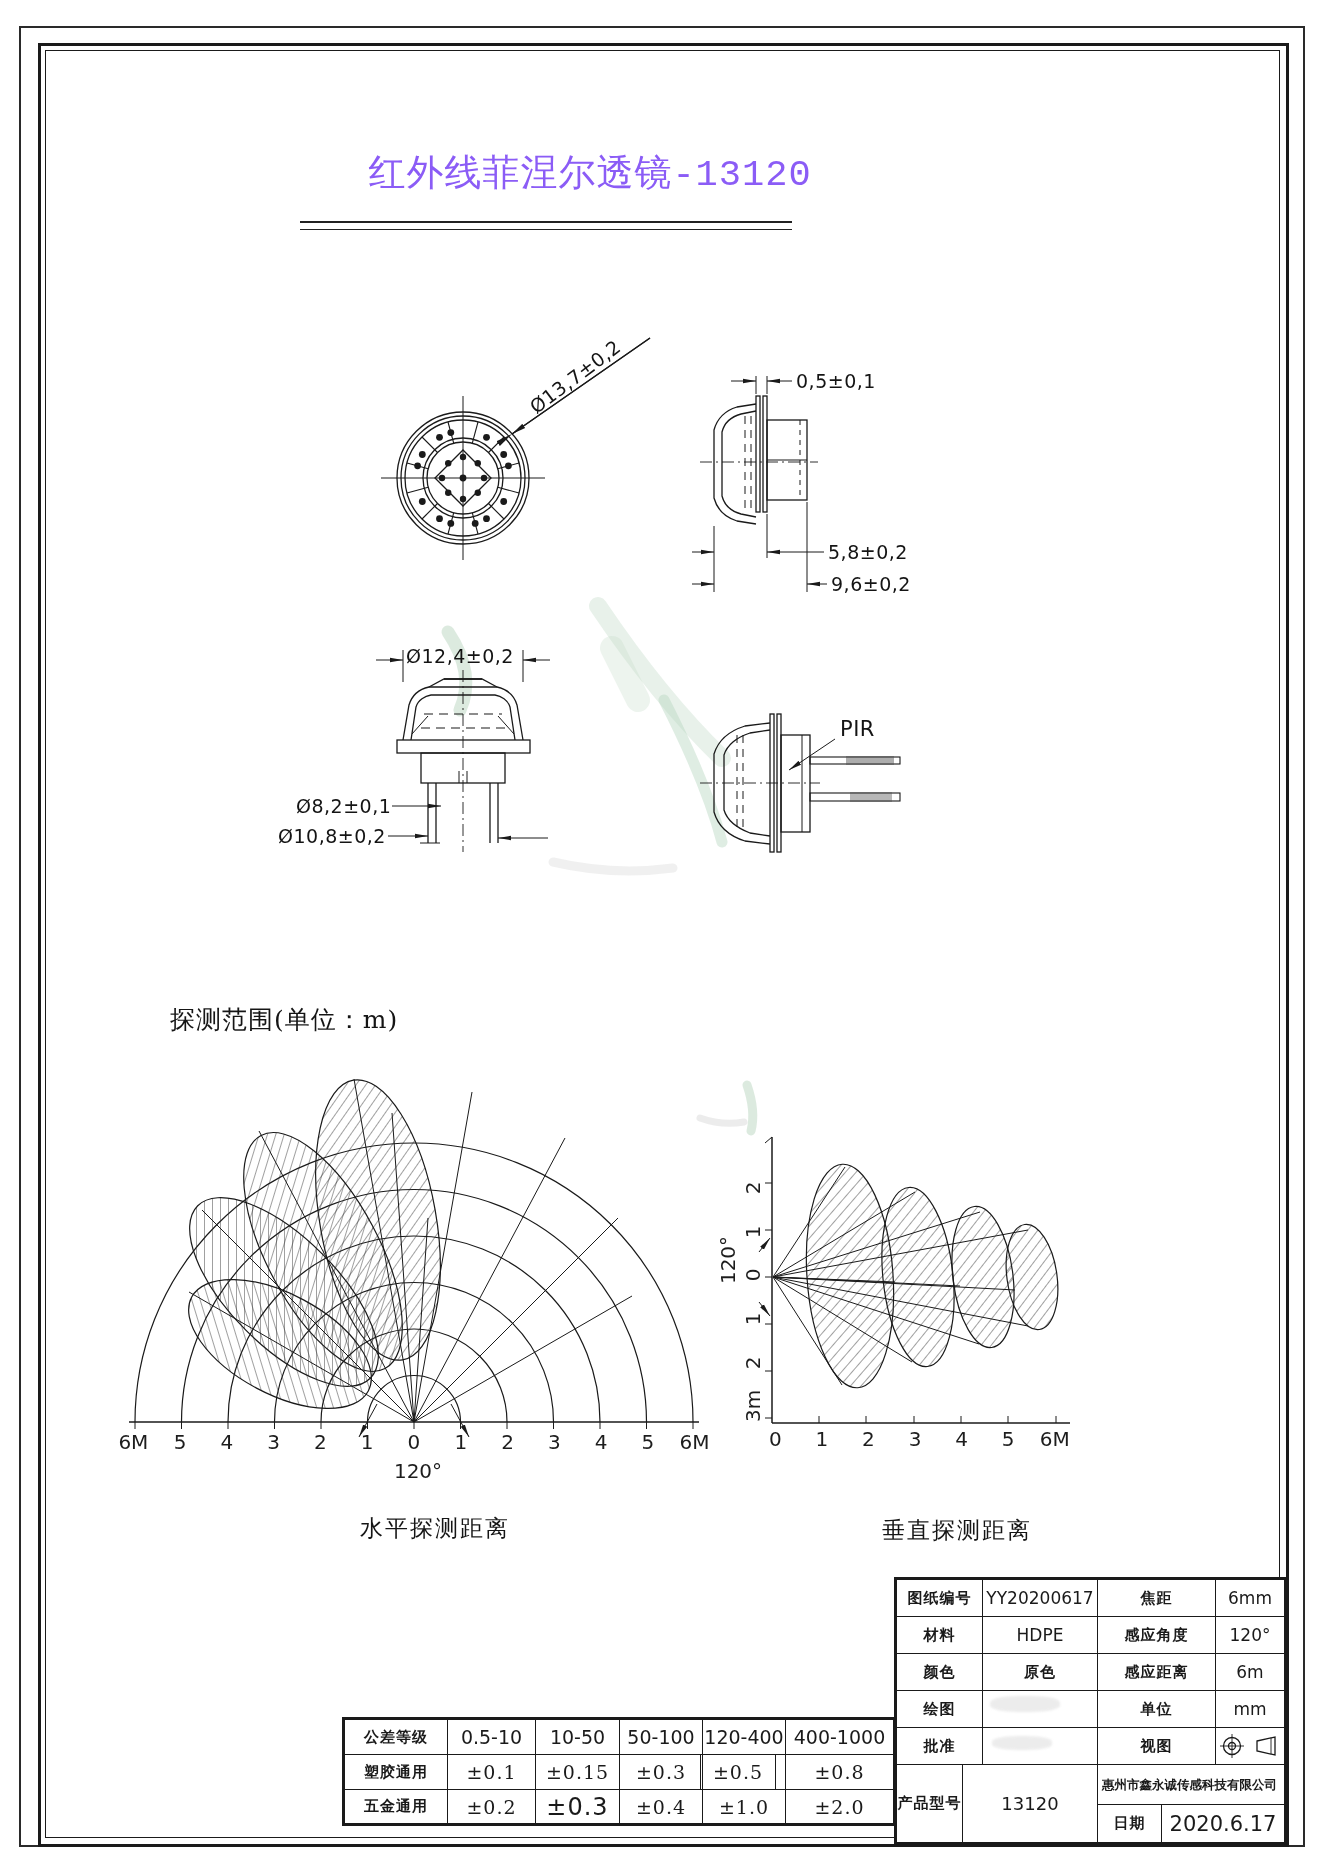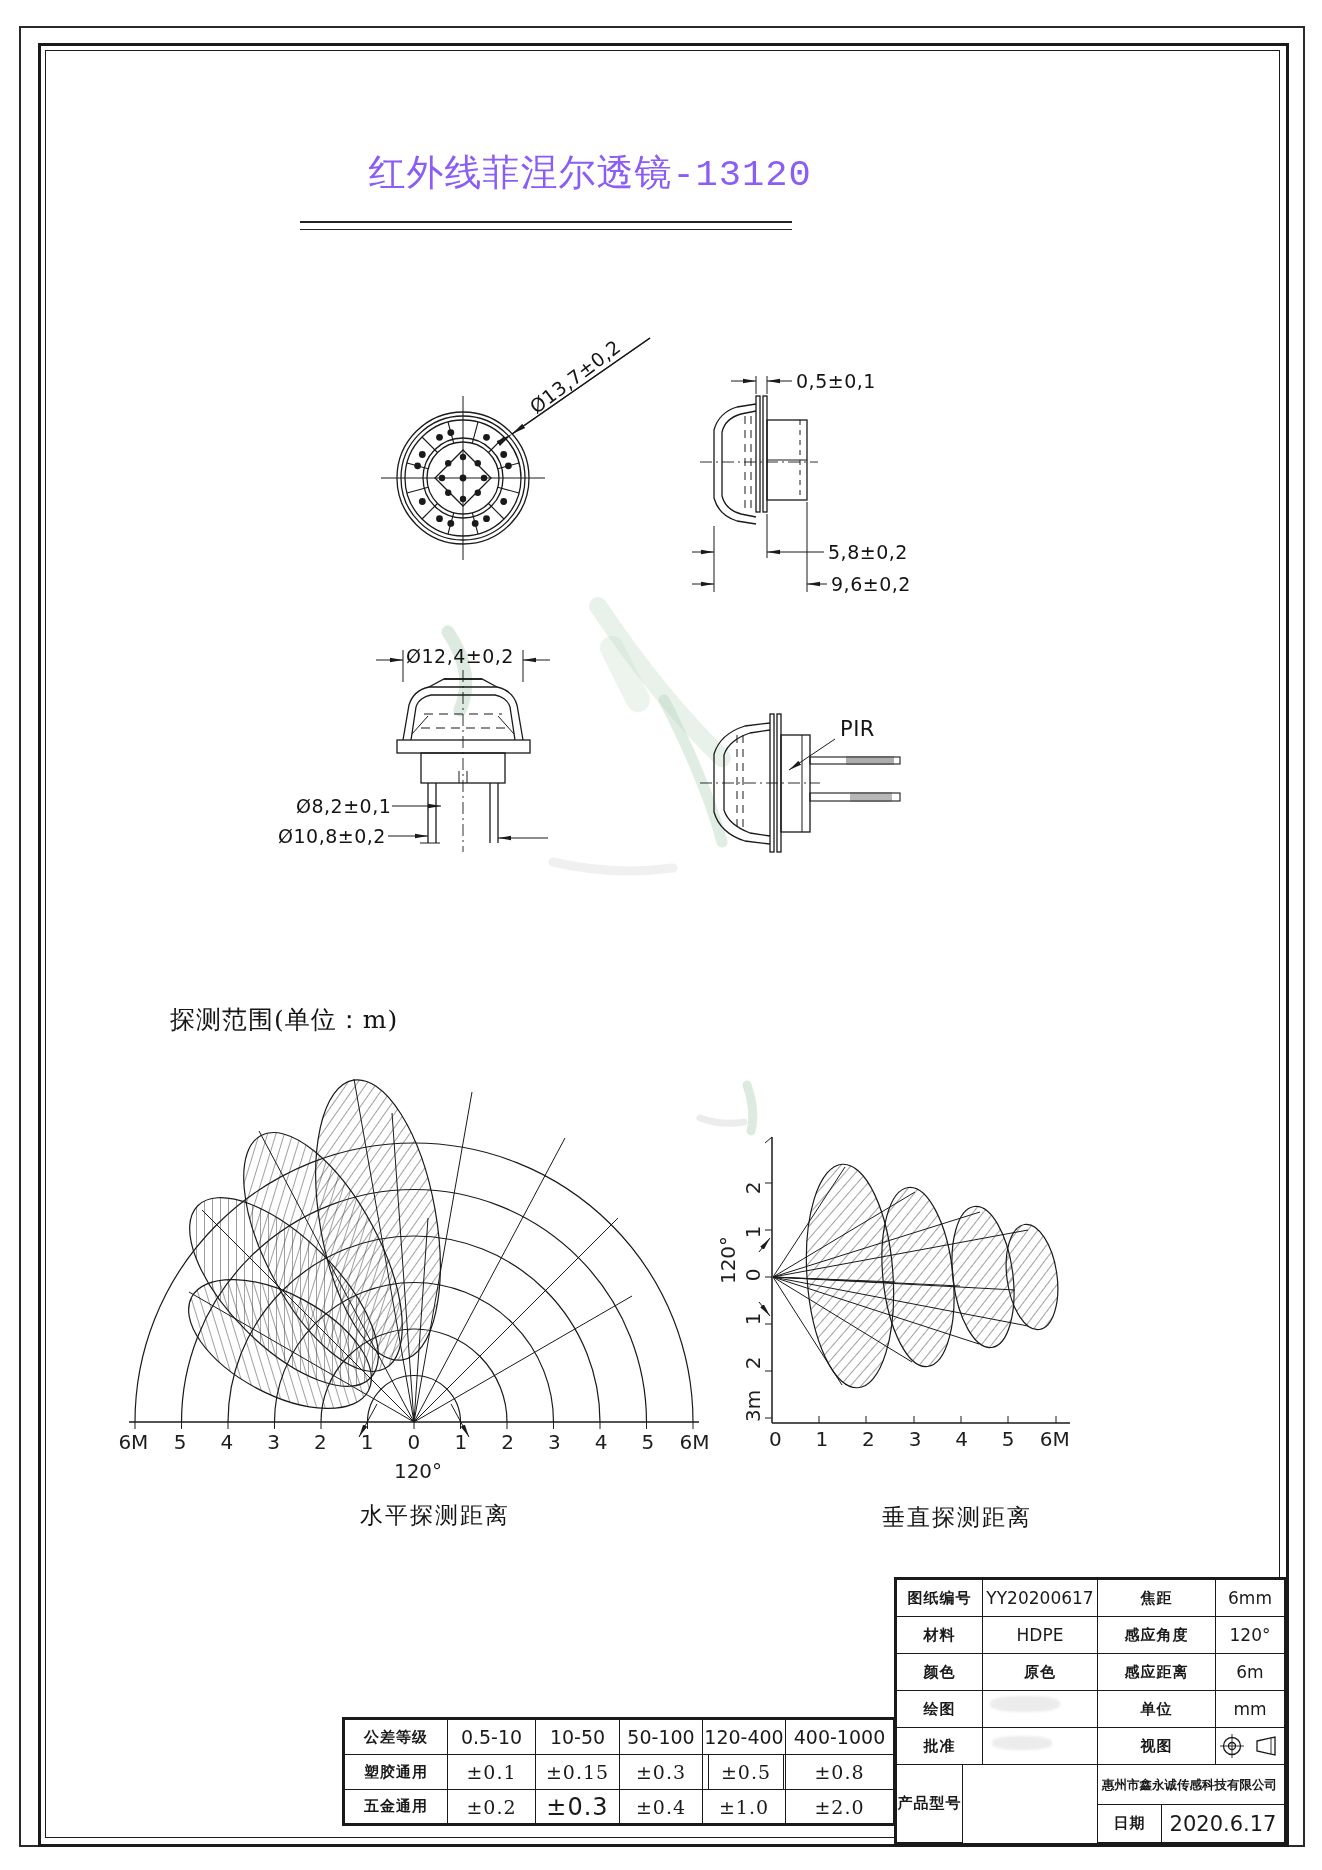--- a/index.html
+++ b/index.html
@@ -9,21 +9,21 @@
   .frame-outer{left:19px;top:26px;width:1282px;height:1817px;border:2px solid #2a2a2a;}
   .frame-inner{left:38px;top:43px;width:1245px;height:1798px;border:3px solid #1a1a1a;}
   .frame-inner2{left:45px;top:50px;width:1233px;height:1786px;border:1px solid #1a1a1a;}
   .doc-title{left:320px;top:148px;width:540px;text-align:center;font-family:Liberation Mono, monospace;
              font-size:37px;letter-spacing:1px;color:#8b5cf6;}
   .rule1{left:300px;top:221px;width:492px;border-top:2.5px solid #222;}
   .rule2{left:300px;top:229px;width:492px;border-top:1.5px solid #222;}
   .heading{font-family:"DejaVu Serif",serif;font-size:25px;color:#151515;letter-spacing:1px;}
   .dim{font-size:19px;color:#141414;white-space:nowrap;letter-spacing:0.5px;}
   .dim-rot{transform:rotate(-37deg);transform-origin:0 50%;}
-  .caption{font-family:"DejaVu Serif",serif;font-size:23px;color:#151515;letter-spacing:2px;}
+  .caption{font-family:"DejaVu Serif",serif;font-size:23px;color:#151515;letter-spacing:2px;margin-top:13px;}
   .axis-row{display:flex;justify-content:space-between;}
   .axis-row span{flex:1;text-align:center;font-size:20px;color:#1d1d1d;}
   .axis-col{display:flex;flex-direction:column;justify-content:space-between;}
   .axis-col span{flex:1;display:flex;align-items:center;justify-content:center;
                  font-size:20px;color:#1d1d1d;transform:rotate(-90deg);}
   .angle-label{font-size:20px;color:#1d1d1d;}
   .rot90{transform:rotate(-90deg);transform-origin:center;}
   
   .tbl{border:2px solid #1a1a1a;background:#fff;}
   .cell{position:absolute;border:1px solid #1a1a1a;display:flex;align-items:center;
@@ -371,41 +371,42 @@
             <circle cx="13" cy="12" r="3.5"></circle>
           <line x1="1" y1="12" x2="25" y2="12" stroke-width="0.9"></line>
           <line x1="13" y1="0" x2="13" y2="24" stroke-width="0.9"></line>
           <path d="M38,7 L56,3 L56,21 L38,17 Z"></path>
           <line x1="52" y1="3.9" x2="52" y2="20.1" stroke-width="0.9"></line>
         </g>
       </svg>
     </div>
 
     <div class="cell lbl" style="left:0;top:185px;width:67px;height:79px">产品型号</div>
+    <div class="cell val" style="left:66px;top:185px;width:136px;height:79px;font-size:18px">13120</div>
     <div class="cell company" style="left:201px;top:185px;width:188px;height:41px">惠州市鑫永诚传感科技有限公司</div>
     <div class="cell lbl" style="left:201px;top:225px;width:65px;height:39px">日期</div>
     <div class="cell date-val" style="left:265px;top:225px;width:124px;height:39px">2020.6.17</div>
   </div>
 
   <div class="abs smudge" style="left:990px;top:1696px;width:70px;height:16px"></div>
   <div class="abs smudge" style="left:992px;top:1736px;width:60px;height:14px"></div>
 
   <div class="abs tbl" style="left:342px;top:1717px;width:550px;height:105px">
     <div class="cell lbl" style="left:0;top:0;width:104px;height:36px">公差等级</div>
     <div class="cell tol-range" style="left:103px;top:0;width:89px;height:36px">0.5-10</div>
     <div class="cell tol-range" style="left:191px;top:0;width:85px;height:36px">10-50</div>
     <div class="cell tol-range" style="left:275px;top:0;width:84px;height:36px">50-100</div>
     <div class="cell tol-range" style="left:358px;top:0;width:84px;height:36px">120-400</div>
     <div class="cell tol-range" style="left:441px;top:0;width:109px;height:36px">400-1000</div>
 
     <div class="cell lbl" style="left:0;top:35px;width:104px;height:36px">塑胶通用</div>
     <div class="cell tol-val" style="left:103px;top:35px;width:89px;height:36px">±0.1</div>
     <div class="cell tol-val" style="left:191px;top:35px;width:85px;height:36px">±0.15</div>
     <div class="cell tol-val" style="left:275px;top:35px;width:84px;height:36px">±0.3</div>
-    <div class="cell tol-val" style="left:364px;top:35px;width:76px;height:36px">±0.5</div>
+    <div class="cell tol-val" style="left:356px;top:35px;width:76px;height:36px">±0.5</div>
     <div class="cell tol-val" style="left:441px;top:35px;width:109px;height:36px">±0.8</div>
 
     <div class="cell lbl" style="left:0;top:70px;width:104px;height:35px">五金通用</div>
     <div class="cell tol-val" style="left:103px;top:70px;width:89px;height:35px">±0.2</div>
     <div class="cell tol-val tol-big" style="left:191px;top:70px;width:85px;height:35px">±0.3</div>
     <div class="cell tol-val" style="left:275px;top:70px;width:84px;height:35px">±0.4</div>
     <div class="cell tol-val" style="left:358px;top:70px;width:84px;height:35px">±1.0</div>
     <div class="cell tol-val" style="left:441px;top:70px;width:109px;height:35px">±2.0</div>
   </div>
 

